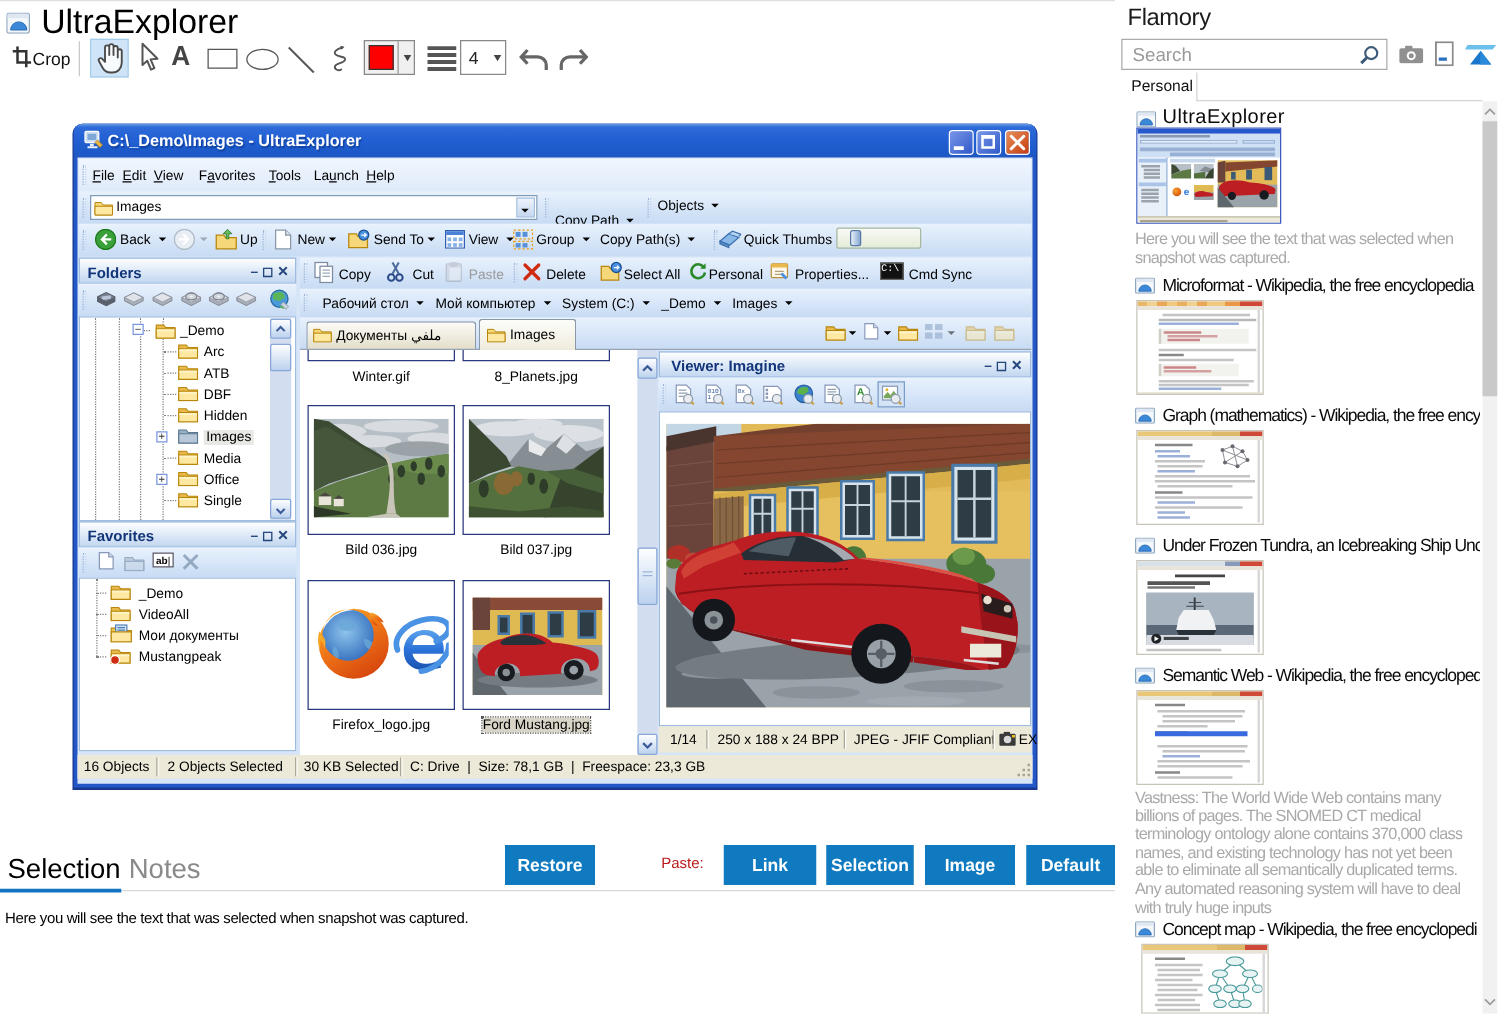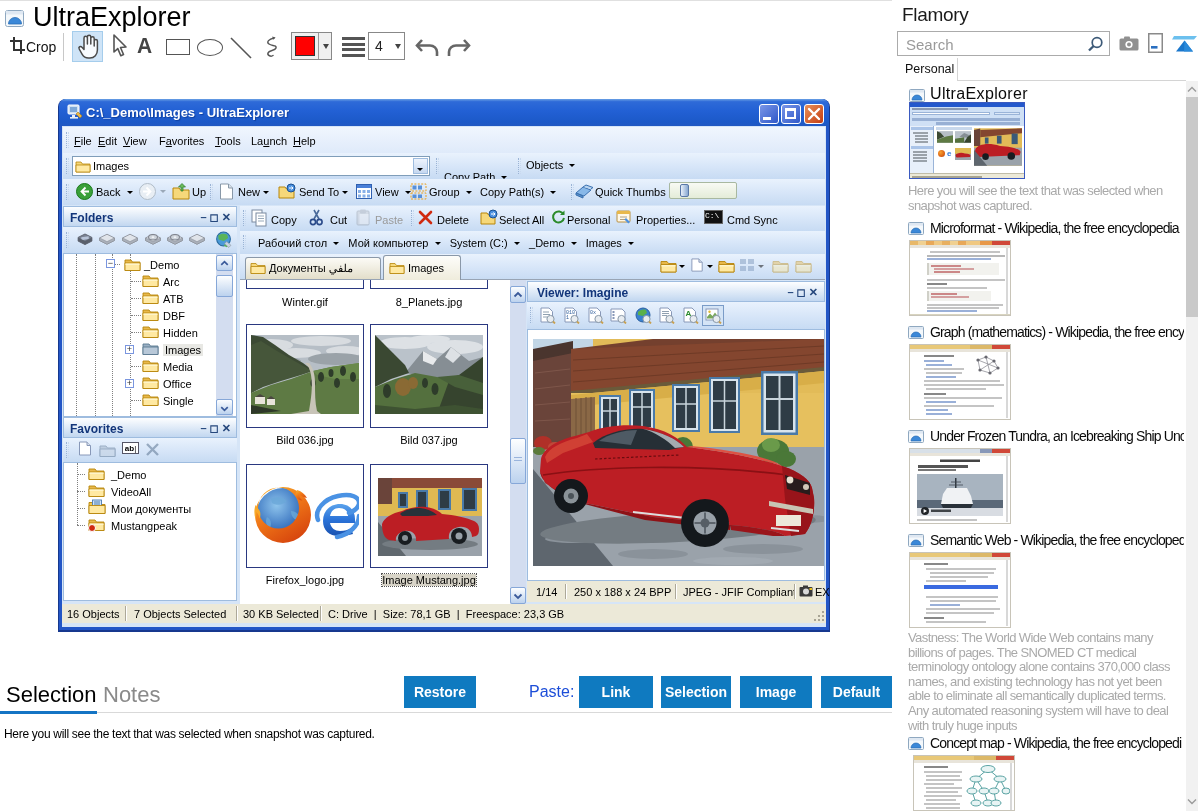--- a/index.html
+++ b/index.html
@@ -13,21 +13,21 @@
 #colorbox .sw{position:absolute;left:3px;top:3px;width:20px;height:20px;background:#f00;border:1px solid #333}
 #colorbox .dd{position:absolute;right:0;top:0;width:13px;height:26px;border-left:1px solid #999}
 #szbox{left:368px;top:32px;width:37px;height:28px;border:1px solid #888;background:#fff;font-size:14px;color:#222}
 .caret{width:0;height:0;border-left:4px solid transparent;border-right:4px solid transparent;border-top:5px solid #444;display:inline-block}
 
 #seltab{left:6px;top:682px;font-size:22px;color:#000}
 #notetab{left:103px;top:682px;font-size:22px;color:#8a8a8a}
 #tabline{left:0;top:712px;width:892px;height:1px;background:#d9d9d9}
 #selunder{left:0;top:711px;width:97px;height:3px;background:#1474c4}
 .btn{background:#0f7ac0;color:#fff;font-size:14px;font-weight:bold;text-align:center;line-height:32px;height:32px}
-#paste{left:529px;top:683px;font-size:16px;color:#1d4ed8}
+#paste{left:529px;top:683px;font-size:12px;color:#b91c1c}
 #seltext{left:4px;top:727px;font-size:12px;letter-spacing:-0.3px;color:#000}
 
 #flamory{left:902px;top:4px;font-size:19px;letter-spacing:-0.3px;color:#1a1a1a}
 #searchbox{left:897px;top:31px;width:213px;height:25px;border:1px solid #ababab}
 #searchbox span{position:absolute;left:8px;top:4px;font-size:15px;color:#9a9a9a}
 #personal{left:905px;top:62px;font-size:12.5px;color:#111}
 #ptabv{left:957px;top:58px;width:1px;height:23px;background:#d4d4d4}
 #ptabh{left:957px;top:80px;width:229px;height:1px;background:#d4d4d4}
 .entitle{font-size:14px;letter-spacing:-0.85px;color:#0a0a0a;white-space:nowrap;overflow:hidden;width:254px}
 .gtxt{color:#a9a9a9;font-size:13px;letter-spacing:-0.6px}
@@ -923,21 +923,21 @@
             <circle cx="27" cy="60" r="7" fill="#181c20"></circle>
             <circle cx="27" cy="60" r="3" fill="#8a9298"></circle>
           </g>
    <g>
             <circle cx="81" cy="58" r="8" fill="#181c20"></circle>
             <circle cx="81" cy="58" r="3.5" fill="#98a0a8"></circle>
           </g>
   </svg>
  </div>
  <div class="tlabel a" style="left:6px;top:294px;width:118px">Firefox_logo.jpg</div>
- <div class="tlabel a" style="left:130px;top:294px;width:118px"><span style="background:#d8d4c8;outline:1px dotted #555">Image Mustang.jpg</span></div>
+ <div class="tlabel a" style="left:130px;top:294px;width:118px"><span style="background:#d8d4c8;outline:1px dotted #555">Ford Mustang.jpg</span></div>
 </div>
 
 <div class="a xpsb" style="left:451px;top:181px;width:16px;height:324px"></div>
 <div class="a xpsbtn" style="left:451px;top:187px;width:16px;height:17px"><svg width="14" height="14" viewBox="0 0 14 14" style="margin-top:1px">
         <path d="M3.5 8.5 L7 5 L10.5 8.5" fill="none" stroke="#3a5a9a" stroke-width="1.8"></path>
       </svg></div>
 <div class="a xpsbtn" style="left:451px;top:339px;width:16px;height:46px">
       <div style="margin:18px auto 0;width:8px;height:1px;border-top:1px solid #9ab4dc;border-bottom:1px solid #9ab4dc;padding-top:2px"></div>
     </div>
 <div class="a xpsbtn" style="left:451px;top:488px;width:16px;height:17px"><svg width="14" height="14" viewBox="0 0 14 14" style="margin-top:1px">
@@ -1172,21 +1172,21 @@
         <rect x="4" y="0.5" width="5" height="3" fill="#3a3a3a"></rect>
         <circle cx="7" cy="6.5" r="3" fill="#d8d8d8"></circle>
         <rect x="10.5" y="3" width="2.5" height="2" fill="#e8c020"></rect>
       </svg>
  <span style="position:absolute;left:288px;top:5px">EX</span>
 </div>
 
 <div class="a" id="statbar">
  <span style="position:absolute;left:5px;top:4px">16 Objects</span>
  <span class="a statdiv" style="left:63px"></span>
- <span style="position:absolute;left:72px;top:4px">7 Objects Selected</span>
+ <span style="position:absolute;left:72px;top:4px">2 Objects Selected</span>
  <span class="a statdiv" style="left:174px"></span>
  <span style="position:absolute;left:181px;top:4px">30 KB Selected</span>
  <span class="a statdiv" style="left:258px"></span>
  <span style="position:absolute;left:266px;top:4px">C: Drive &nbsp;| &nbsp;Size: 78,1 GB &nbsp;| &nbsp;Freespace: 23,3 GB</span>
       <svg style="position:absolute;right:1px;bottom:1px" width="12" height="12" viewBox="0 0 12 12">
         <g fill="#a8a494">
           <rect x="9" y="9" width="2" height="2"></rect>
           <rect x="9" y="5" width="2" height="2"></rect>
           <rect x="9" y="1" width="2" height="2"></rect>
           <rect x="5" y="9" width="2" height="2"></rect>

